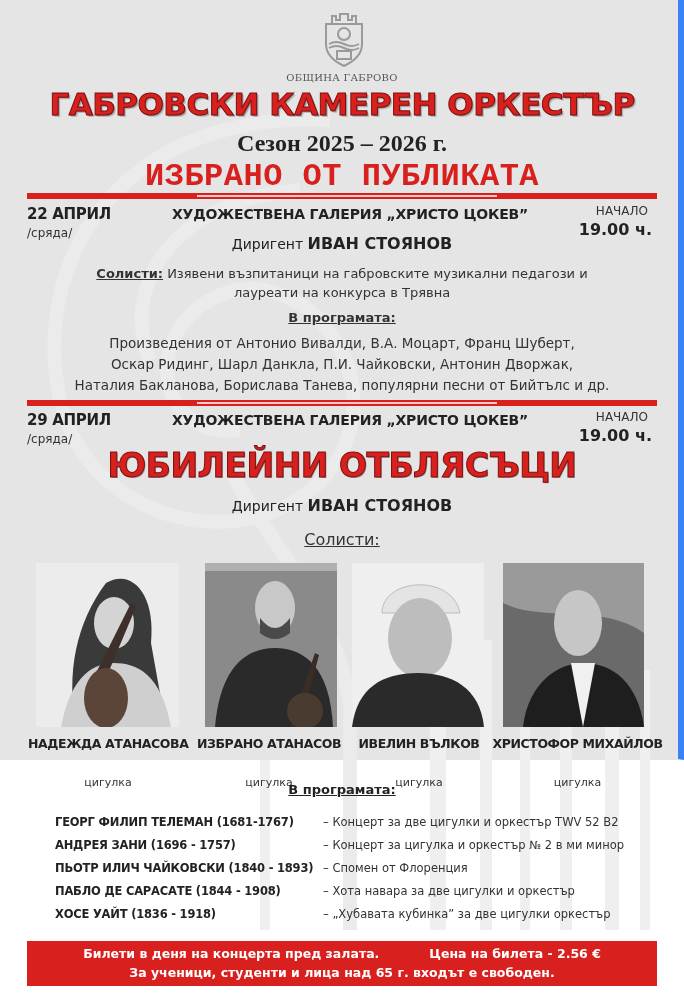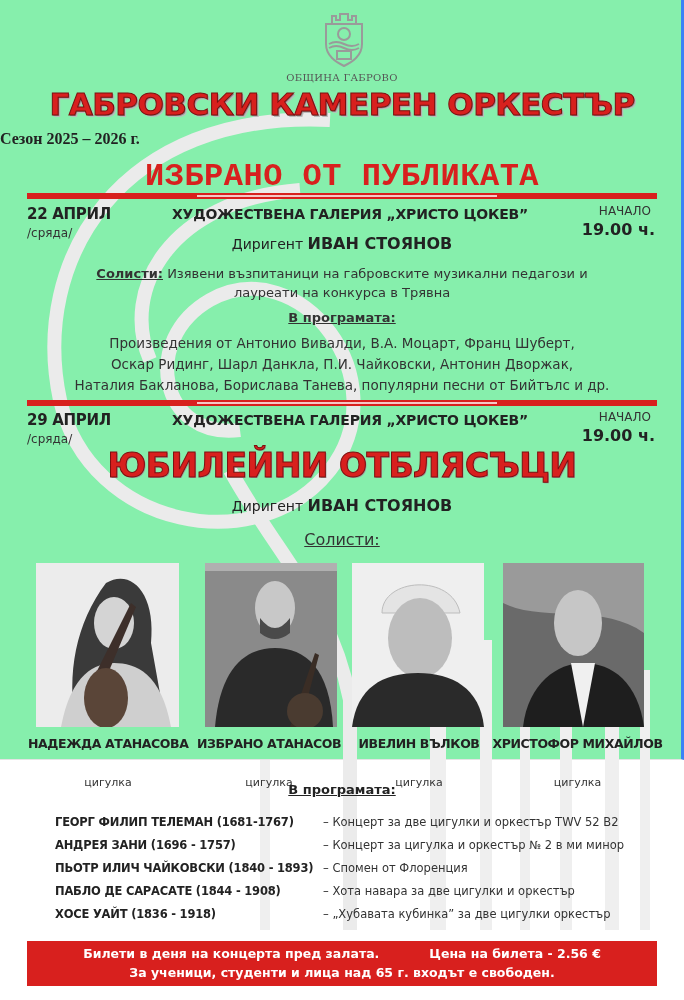--- a/index.html
+++ b/index.html
@@ -1,27 +1,27 @@
 <!DOCTYPE html>
 <html><head>
 <meta charset="utf-8">
 <style>
   * { box-sizing: border-box; margin: 0; padding: 0; }
   html, body { width: 684px; height: 1000px; background: #ffffff; overflow: hidden; }
   body { font-family: "DejaVu Sans", sans-serif; color: #222; position: relative; }
-  .poster { position: absolute; left: 0; top: 0; width: 684px; height: 760px; background: #86efac; border-right: 3px solid #3b82f6; border-bottom: 1px solid #e4e4e4; }
+  .poster { position: absolute; left: 0; top: 0; width: 684px; height: 760px; background: #e5e5e5; border-right: 6px solid #3b82f6; border-bottom: 1px solid #e4e4e4; }
 
   
   .wm { position: absolute; left: 0; top: 0; width: 684px; height: 1000px; pointer-events: none; }
 
   .logo { position: absolute; left: 318px; top: 10px; width: 52px; height: 58px; }
   .logo-caption { position: absolute; left: 0; width: 684px; top: 72px; text-align: center; font-family: "DejaVu Serif", serif; font-size: 10px; color: #555; letter-spacing: 0.3px; }
 
   .main-title { position: absolute; left: 0; width: 684px; top: 86px; text-align: center; font-family: "DejaVu Sans", sans-serif; font-weight: bold; font-size: 31px; color: #d8201e; letter-spacing: -0.5px; -webkit-text-stroke: 1px #7a0f0f; text-shadow: 1px 1px 0 #888, 2px 2px 0 #bbb; }
-  .season { position: absolute; left: 0; width: 684px; top: 130px; text-align: left; font-family: "Liberation Serif", serif; font-weight: bold; font-size: 16px; color: #222; }
+  .season { position: absolute; left: 0; width: 684px; top: 130px; text-align: center; font-family: "Liberation Serif", serif; font-weight: bold; font-size: 24px; color: #222; }
   .subtitle { position: absolute; left: 0; width: 684px; top: 158px; text-align: center; font-family: Liberation Mono, monospace; font-weight: bold; font-size: 32px; color: #d8201e; letter-spacing: 0.5px; }
 
   .divider { position: absolute; left: 27px; width: 630px; height: 6px; background: #d8201e; }
   .divider::after { content: ""; position: absolute; left: 170px; width: 300px; top: 2px; height: 2px; background: #f6c8c6; }
 
   .date { position: absolute; left: 27px; font-weight: bold; font-size: 15px; color: #222; letter-spacing: -0.3px; }
   .weekday { position: absolute; left: 27px; font-size: 12px; color: #333; }
   .venue { position: absolute; left: 150px; width: 400px; text-align: center; font-weight: bold; font-size: 14px; color: #222; letter-spacing: -0.2px; }
   .start-label { position: absolute; right: 30px; width: 80px; text-align: right; font-size: 12px; color: #333; }
   .start-time { position: absolute; right: 26px; width: 100px; text-align: right; font-weight: bold; font-size: 16px; color: #222; }

